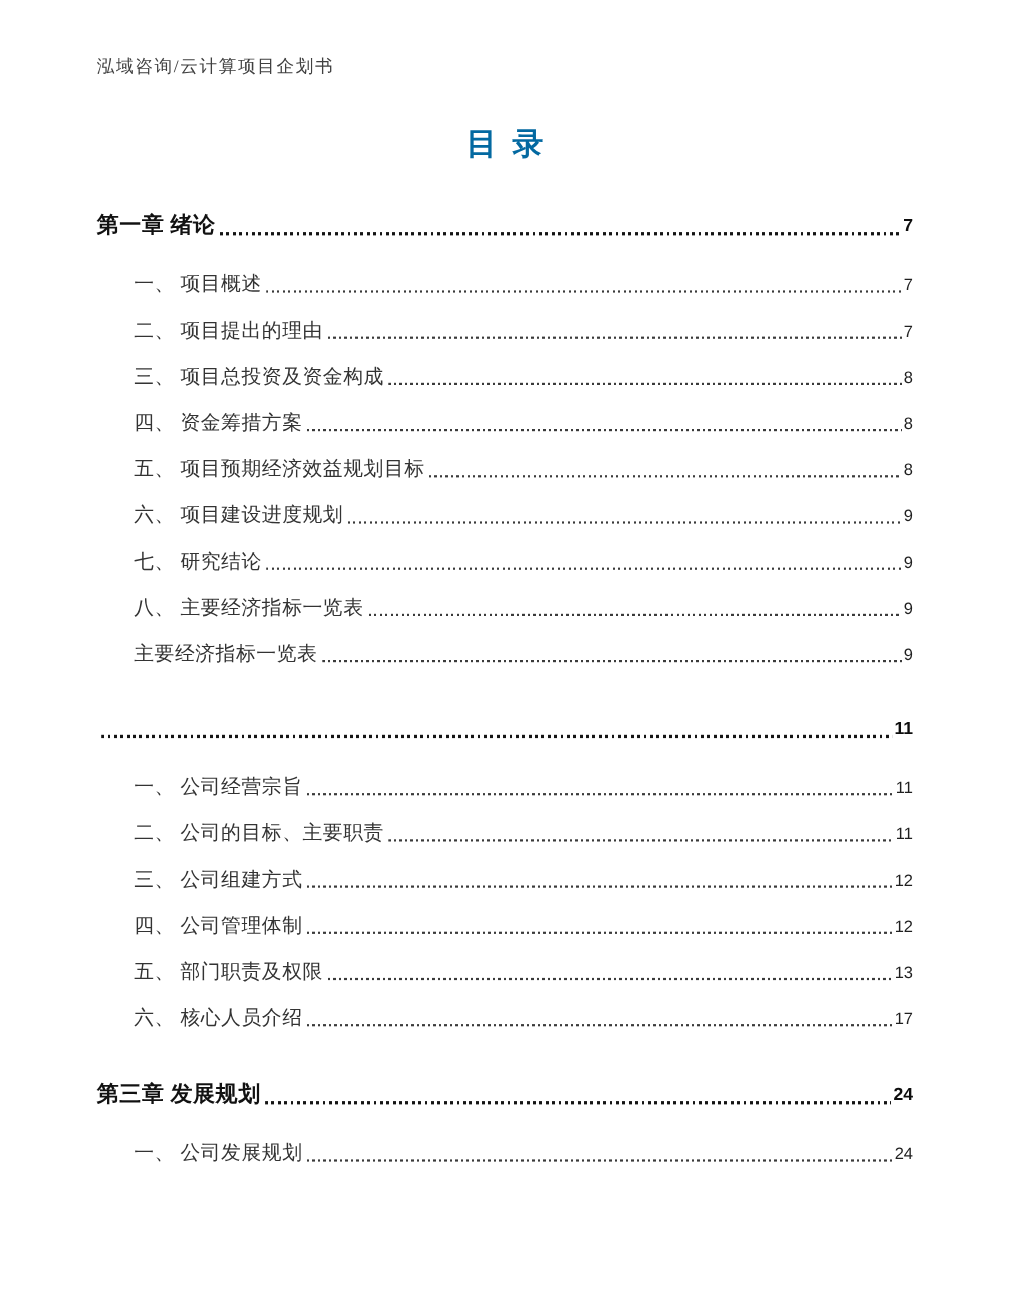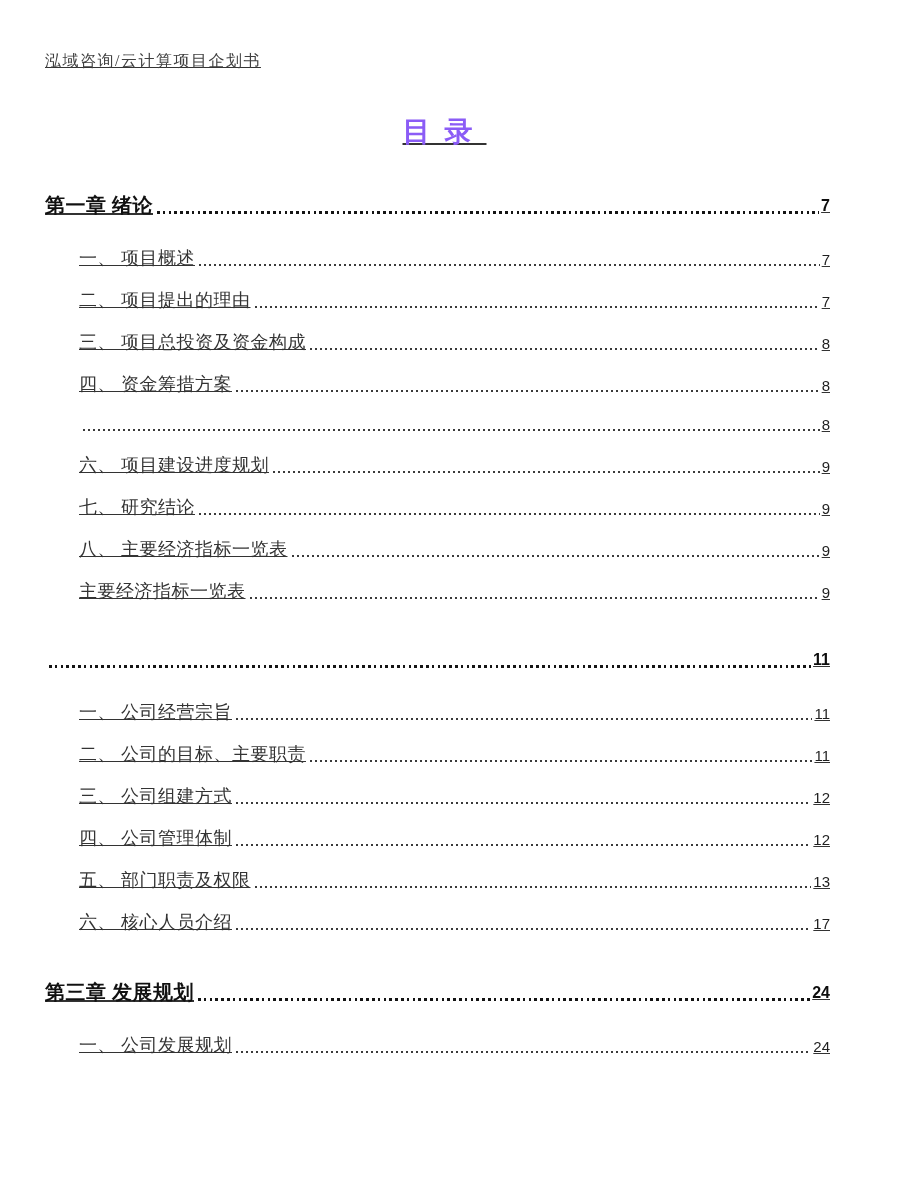--- a/index.html
+++ b/index.html
@@ -11,37 +11,36 @@
     width: 920px;
     height: 1191px;
     font-family: "Liberation Serif", "DejaVu Serif", serif;
     color: #333333;
     overflow: hidden;
   }
   .page {
     box-sizing: border-box;
     width: 920px;
     height: 1026px;
-    padding: 50px 90px 0 45px;
+    padding: 50px 90px 0 88px;
     position: relative;
-    text-decoration: underline;
   }
   .doc-header {
     font-size: 16px;
     line-height: 22px;
     color: #404040;
     letter-spacing: 1.5px;
   }
   .toc-title {
     margin: 44px 0 0 0;
     text-align: center;
     font-size: 28px;
     line-height: 32px;
     font-weight: 700;
-    color: #8b5cf6;
+    color: #0369a1;
     letter-spacing: 14px;
     text-indent: 14px;
   }
   .toc {
     margin-top: 0;
   }
   .toc-row {
     display: flex;
     align-items: flex-end;
     cursor: pointer;
@@ -123,20 +122,21 @@
         <span class="entry-label">三、 项目总投资及资金构成</span>
         <span class="leader"></span>
         <span class="page-num">8</span>
       </div>
       <div class="toc-row toc-item">
         <span class="entry-label">四、 资金筹措方案</span>
         <span class="leader"></span>
         <span class="page-num">8</span>
       </div>
       <div class="toc-row toc-item">
+        <span class="entry-label">五、 项目预期经济效益规划目标</span>
         <span class="leader"></span>
         <span class="page-num">8</span>
       </div>
       <div class="toc-row toc-item">
         <span class="entry-label">六、 项目建设进度规划</span>
         <span class="leader"></span>
         <span class="page-num">9</span>
       </div>
       <div class="toc-row toc-item">
         <span class="entry-label">七、 研究结论</span>

